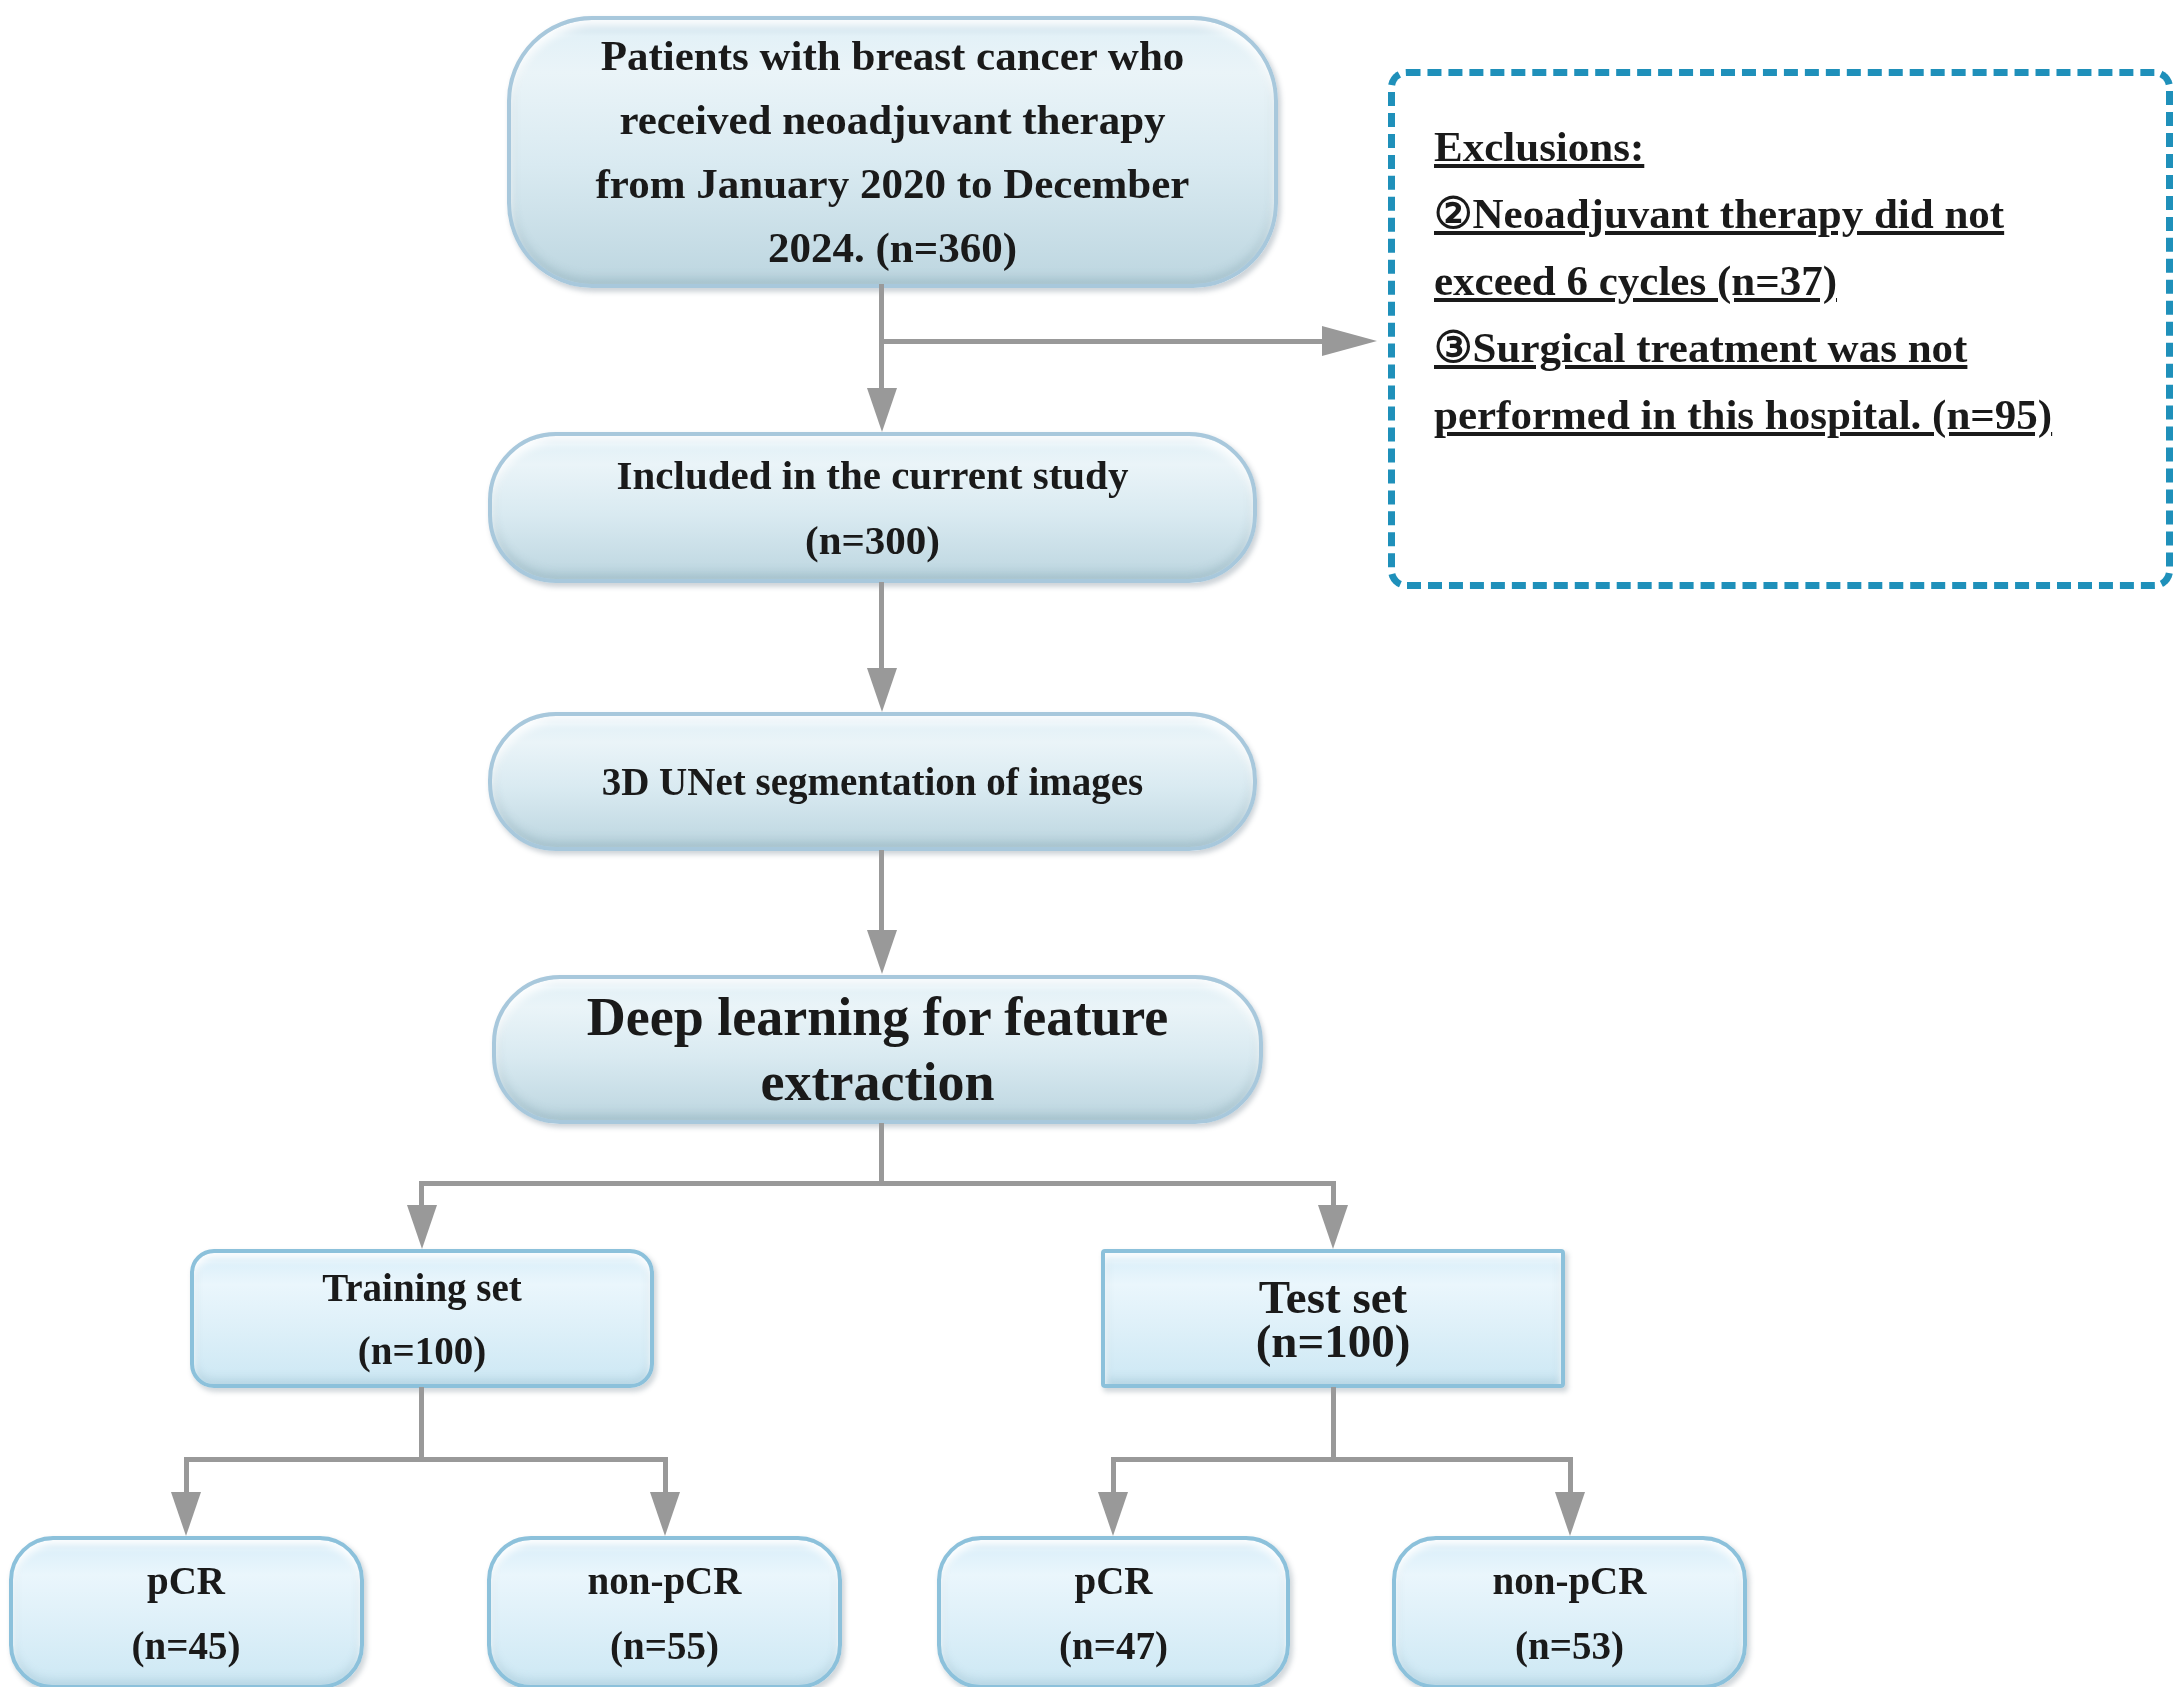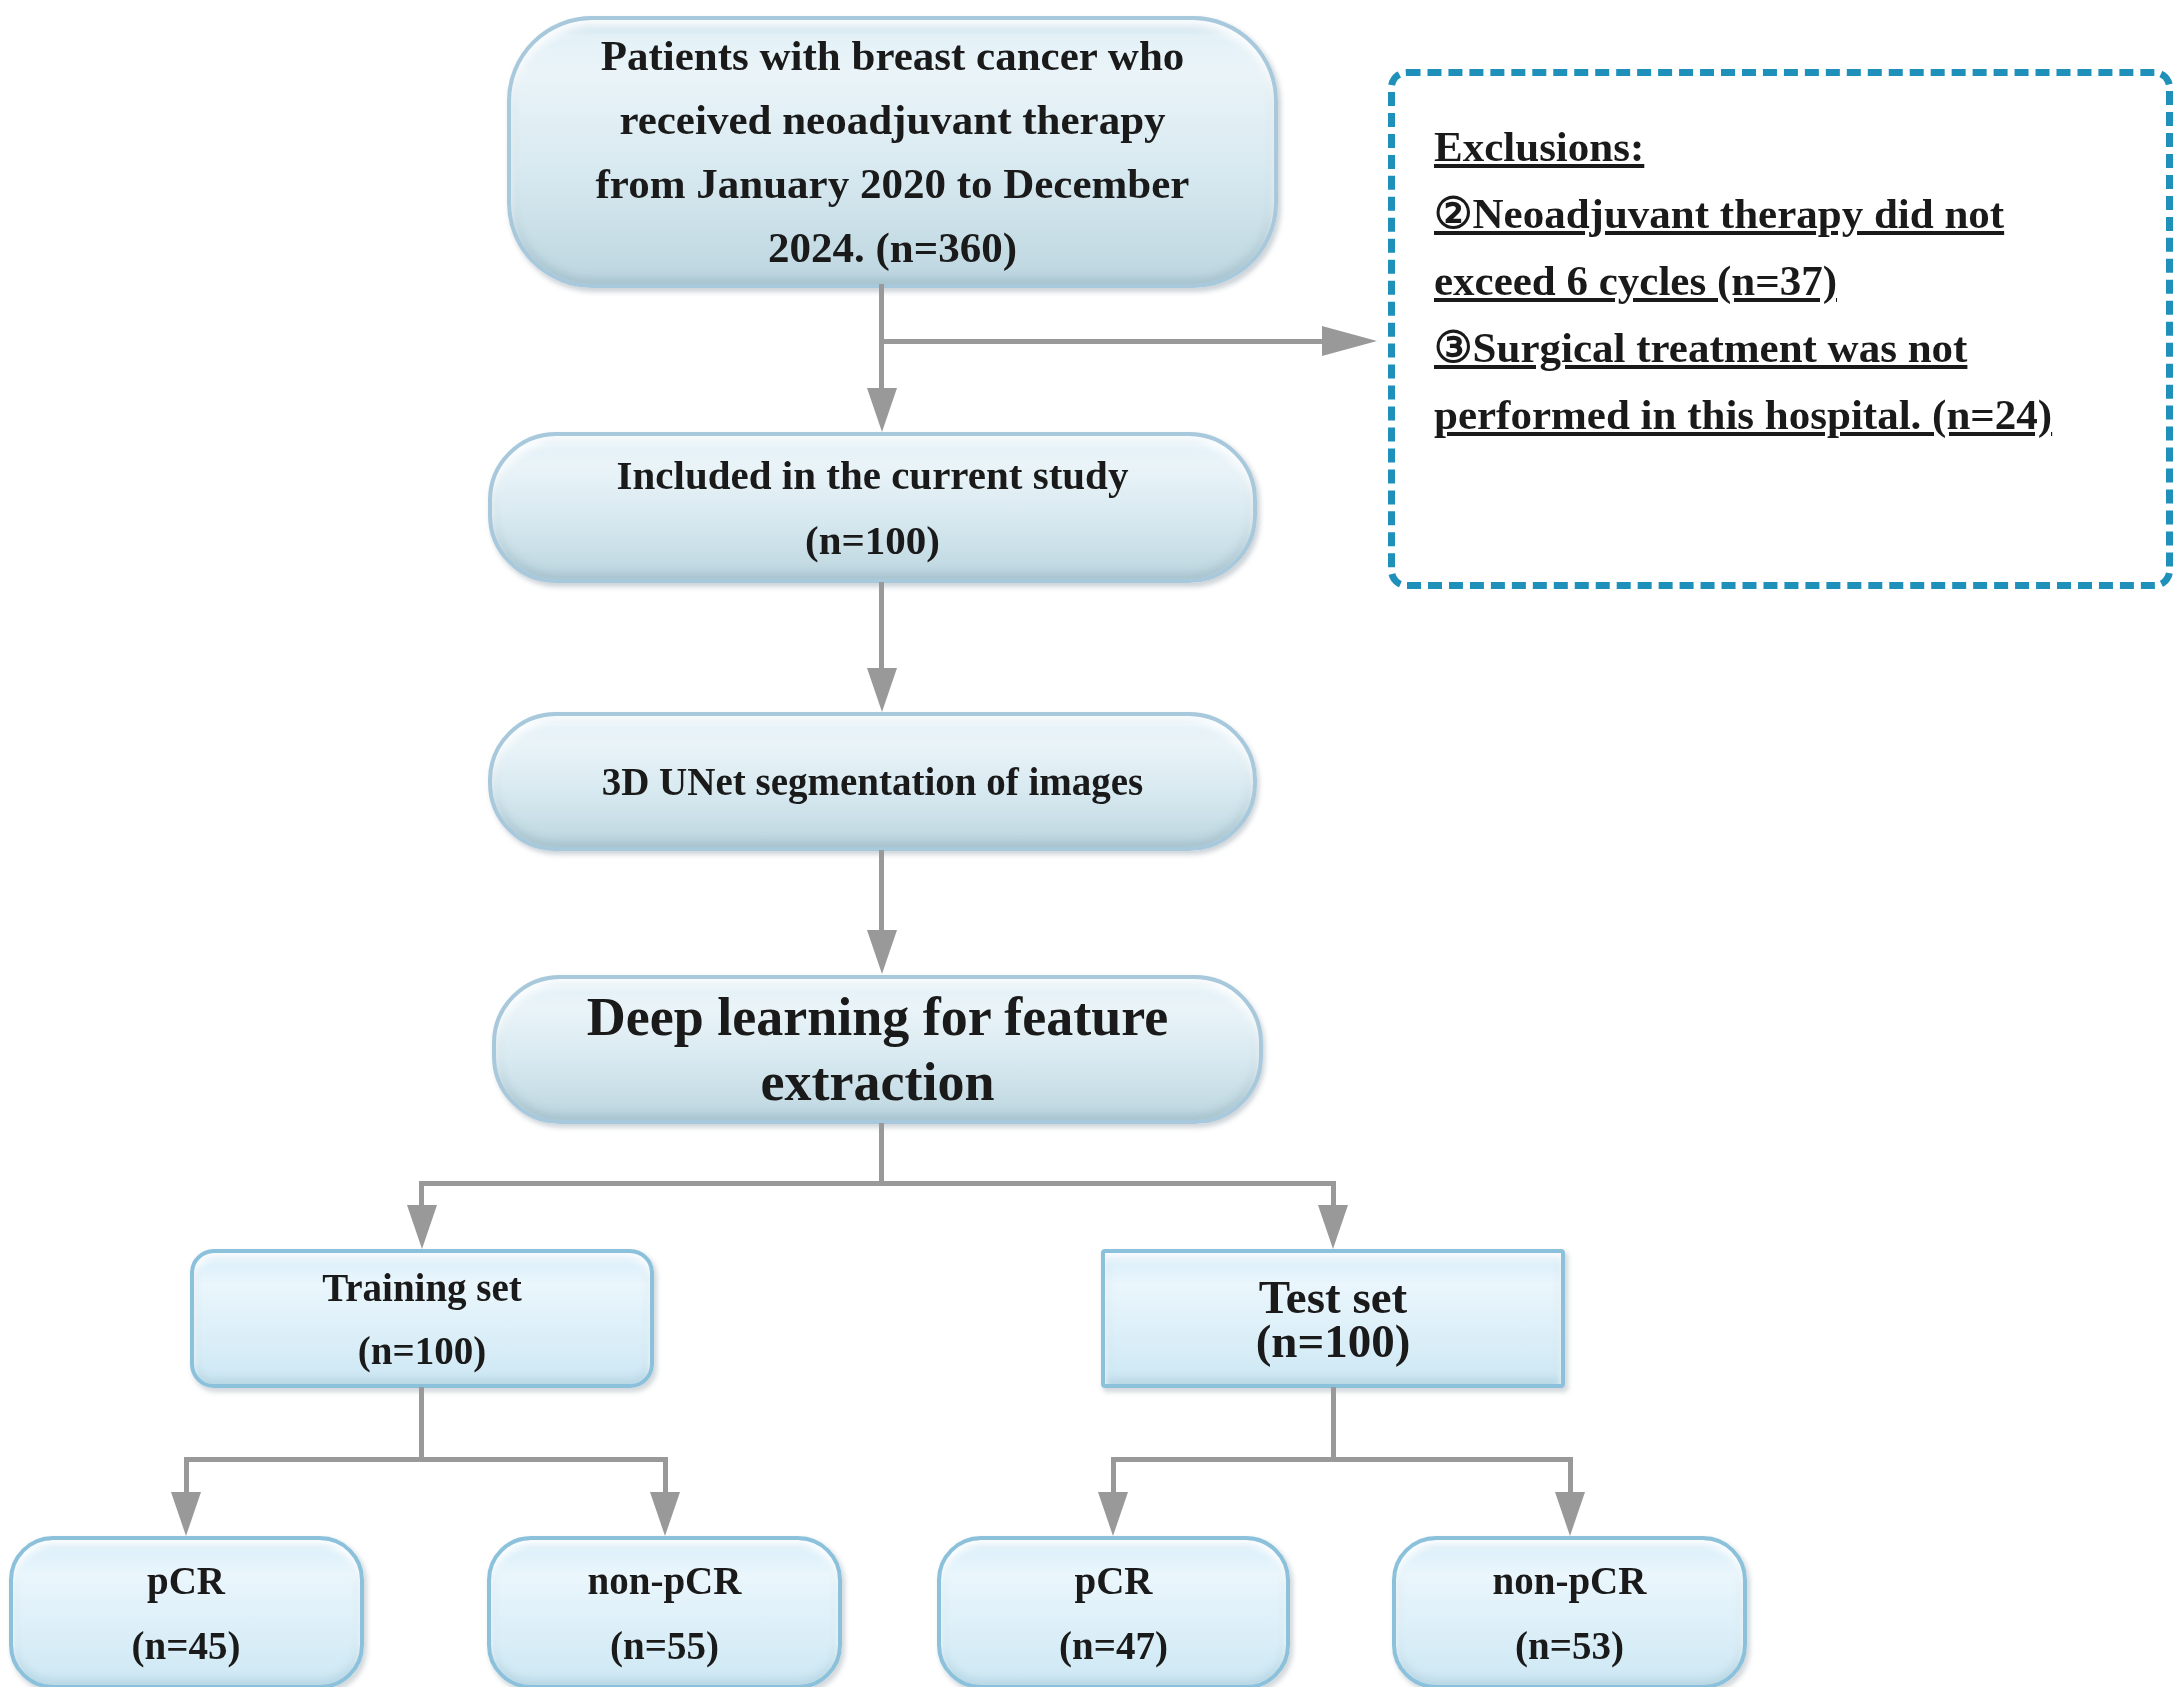--- a/index.html
+++ b/index.html
@@ -122,41 +122,41 @@
 </head>
 <body>
 
 <div id="stage">
 
   <div class="node" id="patients">Patients with breast cancer who
 received neoadjuvant therapy
 from January 2020 to December
 2024.  (n=360)</div>
   <div class="node" id="included">Included in the current study
-(n=100)</div>
+(n=300)</div>
   <div class="node" id="unet">3D UNet segmentation of images</div>
   <div class="node" id="deep">Deep learning for feature
 extraction</div>
   <div class="node leaf" id="training">Training set
 (n=100)</div>
   <div class="node leaf" id="test">Test set
 (n=100)</div>
   <div class="node leaf" id="train-pcr">pCR
 (n=45)</div>
   <div class="node leaf" id="train-nonpcr">non-pCR
 (n=55)</div>
   <div class="node leaf" id="test-pcr">pCR
 (n=47)</div>
   <div class="node leaf" id="test-nonpcr">non-pCR
 (n=53)</div>
 
   <div id="exclusions">
     <div class="excl-title">Exclusions:</div>
     <div class="excl-item">②Neoadjuvant therapy did not exceed 6 cycles (n=37)</div>
-    <div class="excl-item">③Surgical treatment was not performed in this hospital. (n=24)</div>
+    <div class="excl-item">③Surgical treatment was not performed in this hospital. (n=95)</div>
   </div>
 
   <div class="vline" id="c1v"></div>
   <div class="head-down" id="c1hd"></div>
   <div class="hline" id="c1h"></div>
   <div class="head-right" id="c1hr"></div>
 
   <div class="vline" id="c2v"></div>
   <div class="head-down" id="c2hd"></div>
 

